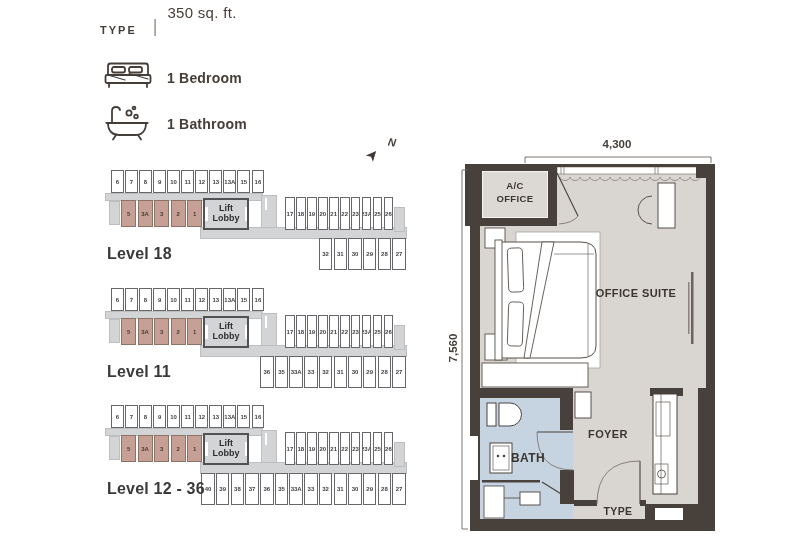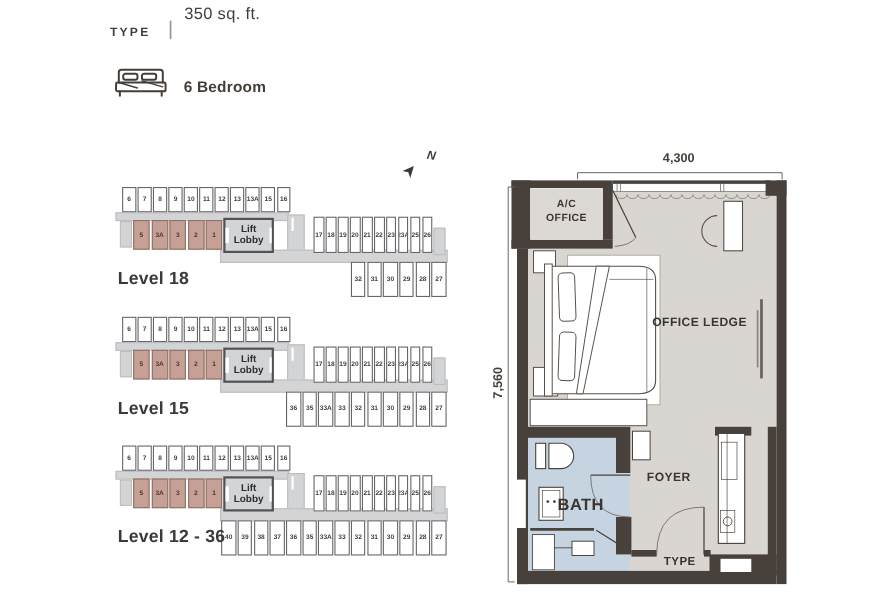--- a/index.html
+++ b/index.html
@@ -32,21 +32,21 @@
   .lobby{background:#d3d4d6;border:2px solid #515156;color:#2e2e30;font-weight:bold;font-size:9px;
          display:flex;align-items:center;justify-content:center;text-align:center;line-height:1.1;}
   .lvl-label{font-size:16px;font-weight:bold;color:#3a3a3c;letter-spacing:.2px;white-space:nowrap;}
   
   #plan{position:absolute;left:440px;top:136px;width:280px;height:402px;}
   #plan svg{position:absolute;left:0;top:0;}
   .room-label{position:absolute;font-weight:bold;color:#3b352f;text-align:center;letter-spacing:.4px;}
   #lbl-ac{left:49px;top:44px;width:52px;font-size:9.5px;line-height:1.35;}
   #lbl-office{left:150px;top:151px;width:92px;font-size:11px;}
   #lbl-pantry{left:128px;top:292px;width:80px;font-size:11px;}
-  #lbl-bath{left:60px;top:315px;width:56px;font-size:15px;}
+  #lbl-bath{left:60px;top:315px;width:56px;font-size:12px;}
   #lbl-foyer{left:140px;top:369px;width:76px;font-size:10.5px;}
   .dim{position:absolute;font-size:11.5px;font-weight:bold;color:#453e38;text-align:center;}
   #dim-w{left:137px;top:2px;width:80px;}
   #dim-h{left:-17px;top:206px;width:60px;transform:rotate(-90deg);}
 </style>
 </head>
 <body>
 <div id="page">
 
 <div id="header">
@@ -59,23 +59,37 @@
   <span>
     <svg width="50" height="32" viewBox="0 0 50 32" fill="none" stroke="#453e38" stroke-width="1.8" stroke-linecap="round">
       <path d="M5,15 V6 q0,-2.5 2.5,-2.5 h35 q2.5,0 2.5,2.5 V15"></path>
       <rect x="2.5" y="15" width="45" height="8" rx="1.5"></rect>
       <rect x="9" y="7" width="13" height="5.5" rx="2"></rect>
       <rect x="26" y="7" width="13" height="5.5" rx="2"></rect>
       <path d="M6,23 v4 M44,23 v4"></path>
       <path d="M5,15 L22,20 M26,13.5 L45,19" stroke-width="1.2"></path>
     </svg>
   </span>
-  <span class="flabel">6 Bedroom</span>
-</div>
-
+  <span class="flabel">1 Bedroom</span>
+</div>
+
+<div class="feature" style="top:102px;">
+  <span>
+    <svg width="50" height="40" viewBox="0 0 50 40" fill="none" stroke="#453e38" stroke-width="1.8" stroke-linecap="round">
+      <path d="M5,21 h38 c0,8 -4.5,12 -11,12 h-16 c-6.5,0 -11,-4 -11,-12 z"></path>
+      <path d="M3.5,21 h41" stroke-width="2.2"></path>
+      <path d="M9,21 V9 q0,-4 4,-4 q3.5,0 4,3"></path>
+      <circle cx="26" cy="11" r="2.6"></circle>
+      <circle cx="33" cy="14.5" r="1.8"></circle>
+      <circle cx="31" cy="6" r="1.4"></circle>
+      <path d="M13,33 l-3,4.5 M35,33 l3,4.5"></path>
+    </svg>
+  </span>
+  <span class="flabel">1 Bathroom</span>
+</div>
 
 <div id="compass">
   <span class="arr"></span>
   <span class="nlet">N</span>
 </div>
 
 <div class="level" style="top:165px;">
       <div class="lc corr" style="left: 0px; top: 28px; width: 158px; height: 8px;"></div>
       <div class="lc corr" style="left: 156px; top: 30px; width: 16px; height: 44px;"></div>
       <div class="lc corr" style="left: 95px; top: 62px; width: 207px; height: 12px;"></div>
@@ -158,21 +172,21 @@
       <div class="lc cell" style="left: 155px; top: 73px; width: 13.6px; height: 32px;">36</div>
       <div class="lc cell" style="left: 169.7px; top: 73px; width: 13.6px; height: 32px;">35</div>
       <div class="lc cell" style="left: 184.4px; top: 73px; width: 13.6px; height: 32px;">33A</div>
       <div class="lc cell" style="left: 199.1px; top: 73px; width: 13.6px; height: 32px;">33</div>
       <div class="lc cell" style="left: 213.8px; top: 73px; width: 13.6px; height: 32px;">32</div>
       <div class="lc cell" style="left: 228.5px; top: 73px; width: 13.6px; height: 32px;">31</div>
       <div class="lc cell" style="left: 243.2px; top: 73px; width: 13.6px; height: 32px;">30</div>
       <div class="lc cell" style="left: 257.9px; top: 73px; width: 13.6px; height: 32px;">29</div>
       <div class="lc cell" style="left: 272.6px; top: 73px; width: 13.6px; height: 32px;">28</div>
       <div class="lc cell" style="left: 287.3px; top: 73px; width: 13.6px; height: 32px;">27</div>
-      <div class="lvl-label" style="position: absolute; left: 2px; top: 80px;">Level 15</div>
+      <div class="lvl-label" style="position: absolute; left: 2px; top: 80px;">Level 11</div>
     </div>
 <div class="level" style="top:400px;">
       <div class="lc corr" style="left: 0px; top: 28px; width: 158px; height: 8px;"></div>
       <div class="lc corr" style="left: 156px; top: 30px; width: 16px; height: 44px;"></div>
       <div class="lc corr" style="left: 95px; top: 62px; width: 207px; height: 12px;"></div>
       <div class="lc corr" style="left: 4px; top: 36px; width: 11px; height: 24px;"></div>
       <div class="lc corr" style="left: 289px; top: 42px; width: 11px; height: 25px;"></div>
       <div class="lc slot" style="left: 160px; top: 33px; width: 2px; height: 12px;"></div>
       <div class="lc cell" style="left: 6px; top: 5px; width: 12.9px; height: 23px;">6</div>
       <div class="lc cell" style="left: 20.05px; top: 5px; width: 12.9px; height: 23px;">7</div>
@@ -321,19 +335,19 @@
       <line x1="271" y1="21" x2="271" y2="27"></line>
       <line x1="22" y1="34" x2="22" y2="393"></line>
       <line x1="22" y1="34" x2="28" y2="34"></line>
       <line x1="22" y1="393" x2="28" y2="393"></line>
     </g>
   </svg>
 
   <div class="dim" id="dim-w">4,300</div>
   <div class="dim" id="dim-h">7,560</div>
   <div class="room-label" id="lbl-ac">A/C OFFICE</div>
-  <div class="room-label" id="lbl-office">OFFICE LEDGE</div>
+  <div class="room-label" id="lbl-office">OFFICE SUITE</div>
   <div class="room-label" id="lbl-pantry">FOYER</div>
   <div class="room-label" id="lbl-bath">BATH</div>
   <div class="room-label" id="lbl-foyer">TYPE</div>
 </div>
 
 </div>
 
 </body></html>

